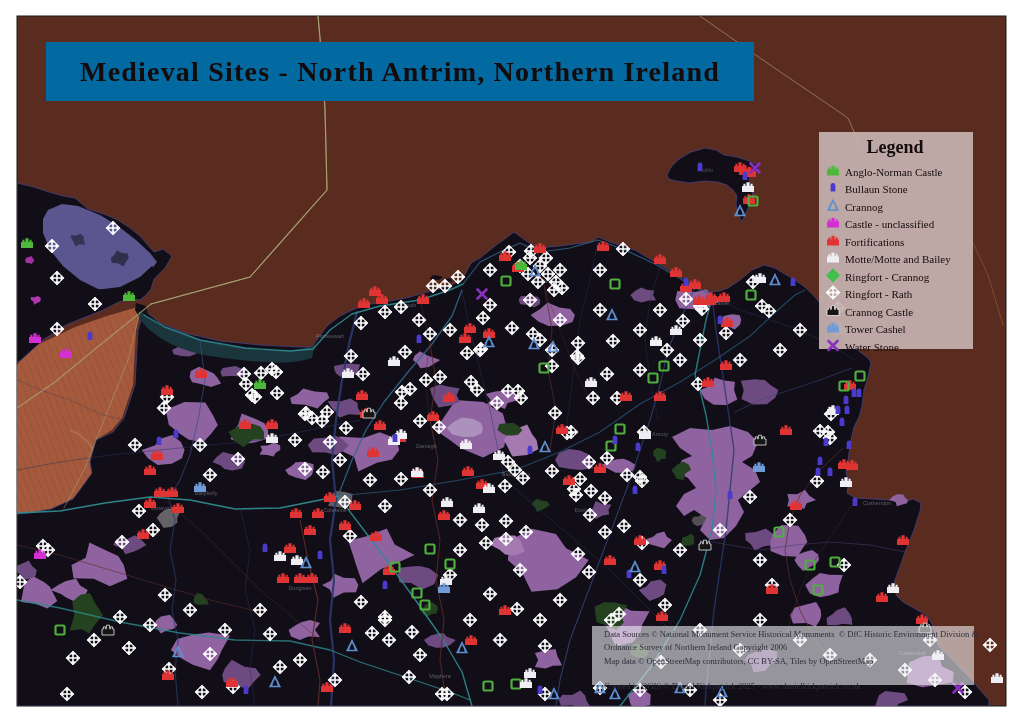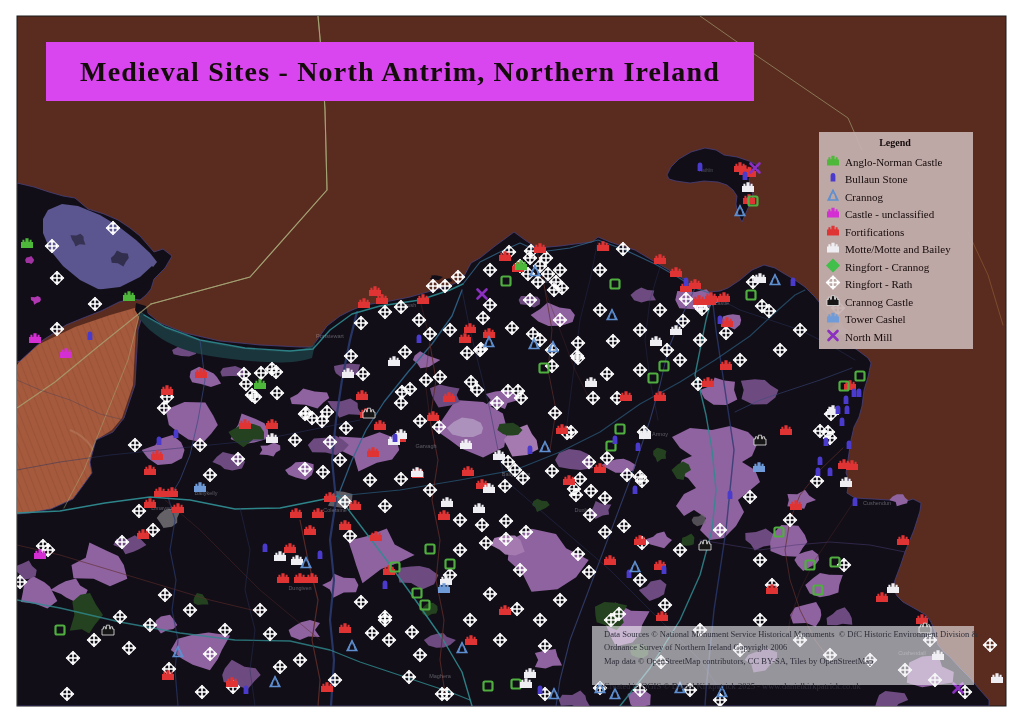--- a/index.html
+++ b/index.html
@@ -1,21 +1,21 @@
 <!DOCTYPE html>
 <html><head><meta charset="utf-8">
 <style>
 html,body{margin:0;padding:0;background:#ffffff;width:1024px;height:724px;overflow:hidden}
 #page{position:relative;width:1024px;height:724px;font-family:"Liberation Serif",serif}
-#title{position:absolute;left:46px;top:42px;width:708px;height:59px;background:#d946ef;
+#title{position:absolute;left:46px;top:42px;width:708px;height:59px;background:#0369a1;
   display:flex;align-items:center;justify-content:center;font-size:28px;font-weight:bold;
   color:#140b0b;letter-spacing:1.2px;}
 #legend{position:absolute;left:819px;top:132px;width:154px;height:217px;background:rgba(198,178,176,0.93);
   color:#140b0b;font-size:12px;padding:3px 0 0 6px;box-sizing:border-box}
-#legend h3{margin:2px 0 2px 0;text-align:center;font-size:10px;font-weight:bold;padding-right:8px}
+#legend h3{margin:2px 0 2px 0;text-align:center;font-size:18px;font-weight:bold;padding-right:8px}
 .lrow{display:flex;align-items:flex-end;height:17.5px}
 .lrow svg{flex:0 0 16px;margin-right:4px}
 .lrow span{white-space:nowrap;font-size:11px}
 #attrib{position:absolute;left:592px;top:626px;width:382px;height:59px;background:rgba(240,240,244,0.60);
   color:#2e2e3a;font-size:8.5px;line-height:13.4px;padding:2px 12px;box-sizing:border-box;white-space:nowrap}
 </style></head>
 <body>
 <div id="page">
 <svg width="1024" height="724" viewBox="0 0 1024 724" xmlns="http://www.w3.org/2000/svg">
 
@@ -786,20 +786,20 @@
 <div class="lrow">
         <svg width="16" height="15" viewBox="-8 -7.5 16 15">
           <use href="#tower"></use>
         </svg>
         <span>Tower Cashel</span>
       </div>
 <div class="lrow">
         <svg width="16" height="15" viewBox="-8 -7.5 16 15">
           <use href="#mill"></use>
         </svg>
-        <span>North Mill</span>
+        <span>Water Stone</span>
       </div>
 
 </div>
 <div id="attrib">Data Sources © National Monument Service Historical Monuments&nbsp; © DfC Historic Environment Division &amp;<br>
 Ordnance Survey of Northern Ireland Copyright 2006<br>
 Map data © OpenStreetMap contributors, CC BY-SA, Tiles by OpenStreetMap<br>
 <span style="display:inline-block;margin-top:12px">Created in QGIS © Daniel Kirkpatrick 2025 - www.danielkirkpatrick.co.uk</span></div>
 </div>
 </body></html>

